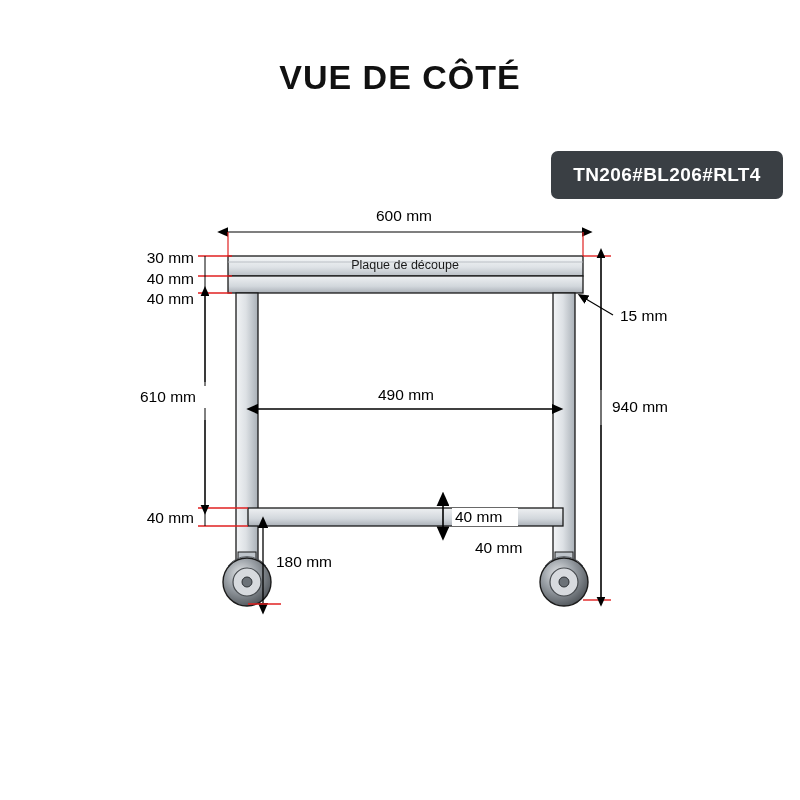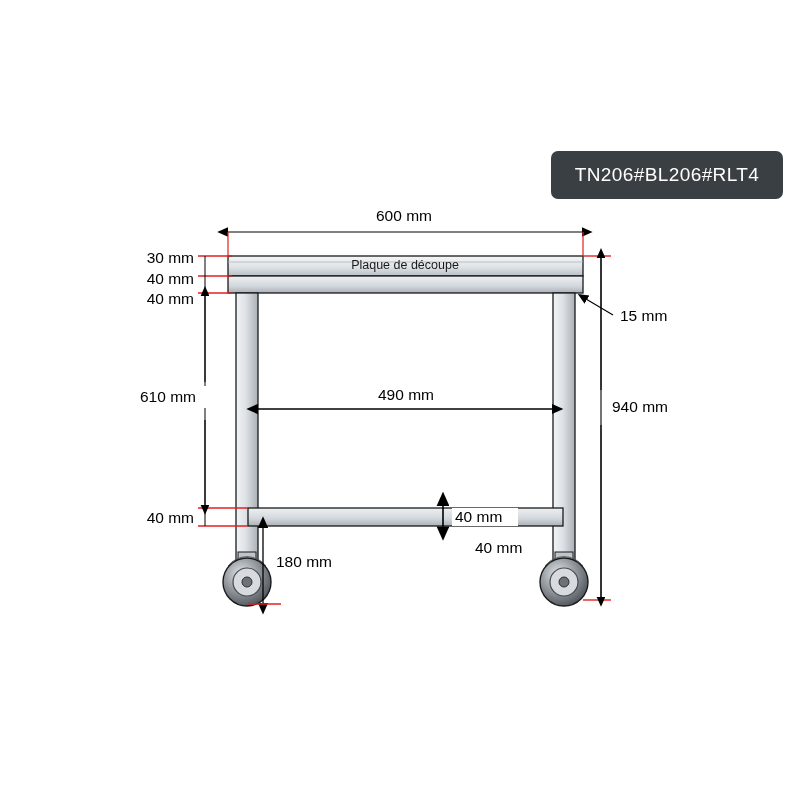--- a/index.html
+++ b/index.html
@@ -39,21 +39,21 @@
     height: 48px;
     background: #3a3f44;
     border-radius: 7px;
     display: flex;
     align-items: center;
     justify-content: center;
   }
   #badge span {
     color: #ffffff;
     font-size: 19px;
-    font-weight: normal;
+    font-weight: bold;
     letter-spacing: 0.4px;
   }
   svg {
     position: absolute;
     top: 0;
     left: 0;
   }
   .dimtext {
     font-family: "Liberation Sans", sans-serif;
     font-size: 15.5px;
@@ -63,20 +63,21 @@
     font-family: "Liberation Sans", sans-serif;
     font-size: 12.5px;
     fill: #1a1a1a;
   }
 </style>
 </head>
 <body>
 
 <div id="stage">
 
+  <div id="title">VUE DE CÔTÉ</div>
 
   <div id="badge">
     <span>TN206#BL206#RLT4</span>
   </div>
 
   <svg width="800" height="800" viewBox="0 0 800 800">
     <defs>
       <linearGradient id="gTop" x1="0" y1="0" x2="0" y2="1">
         <stop offset="0%" stop-color="#f4f6f7"></stop>
         <stop offset="55%" stop-color="#dfe3e7"></stop>

